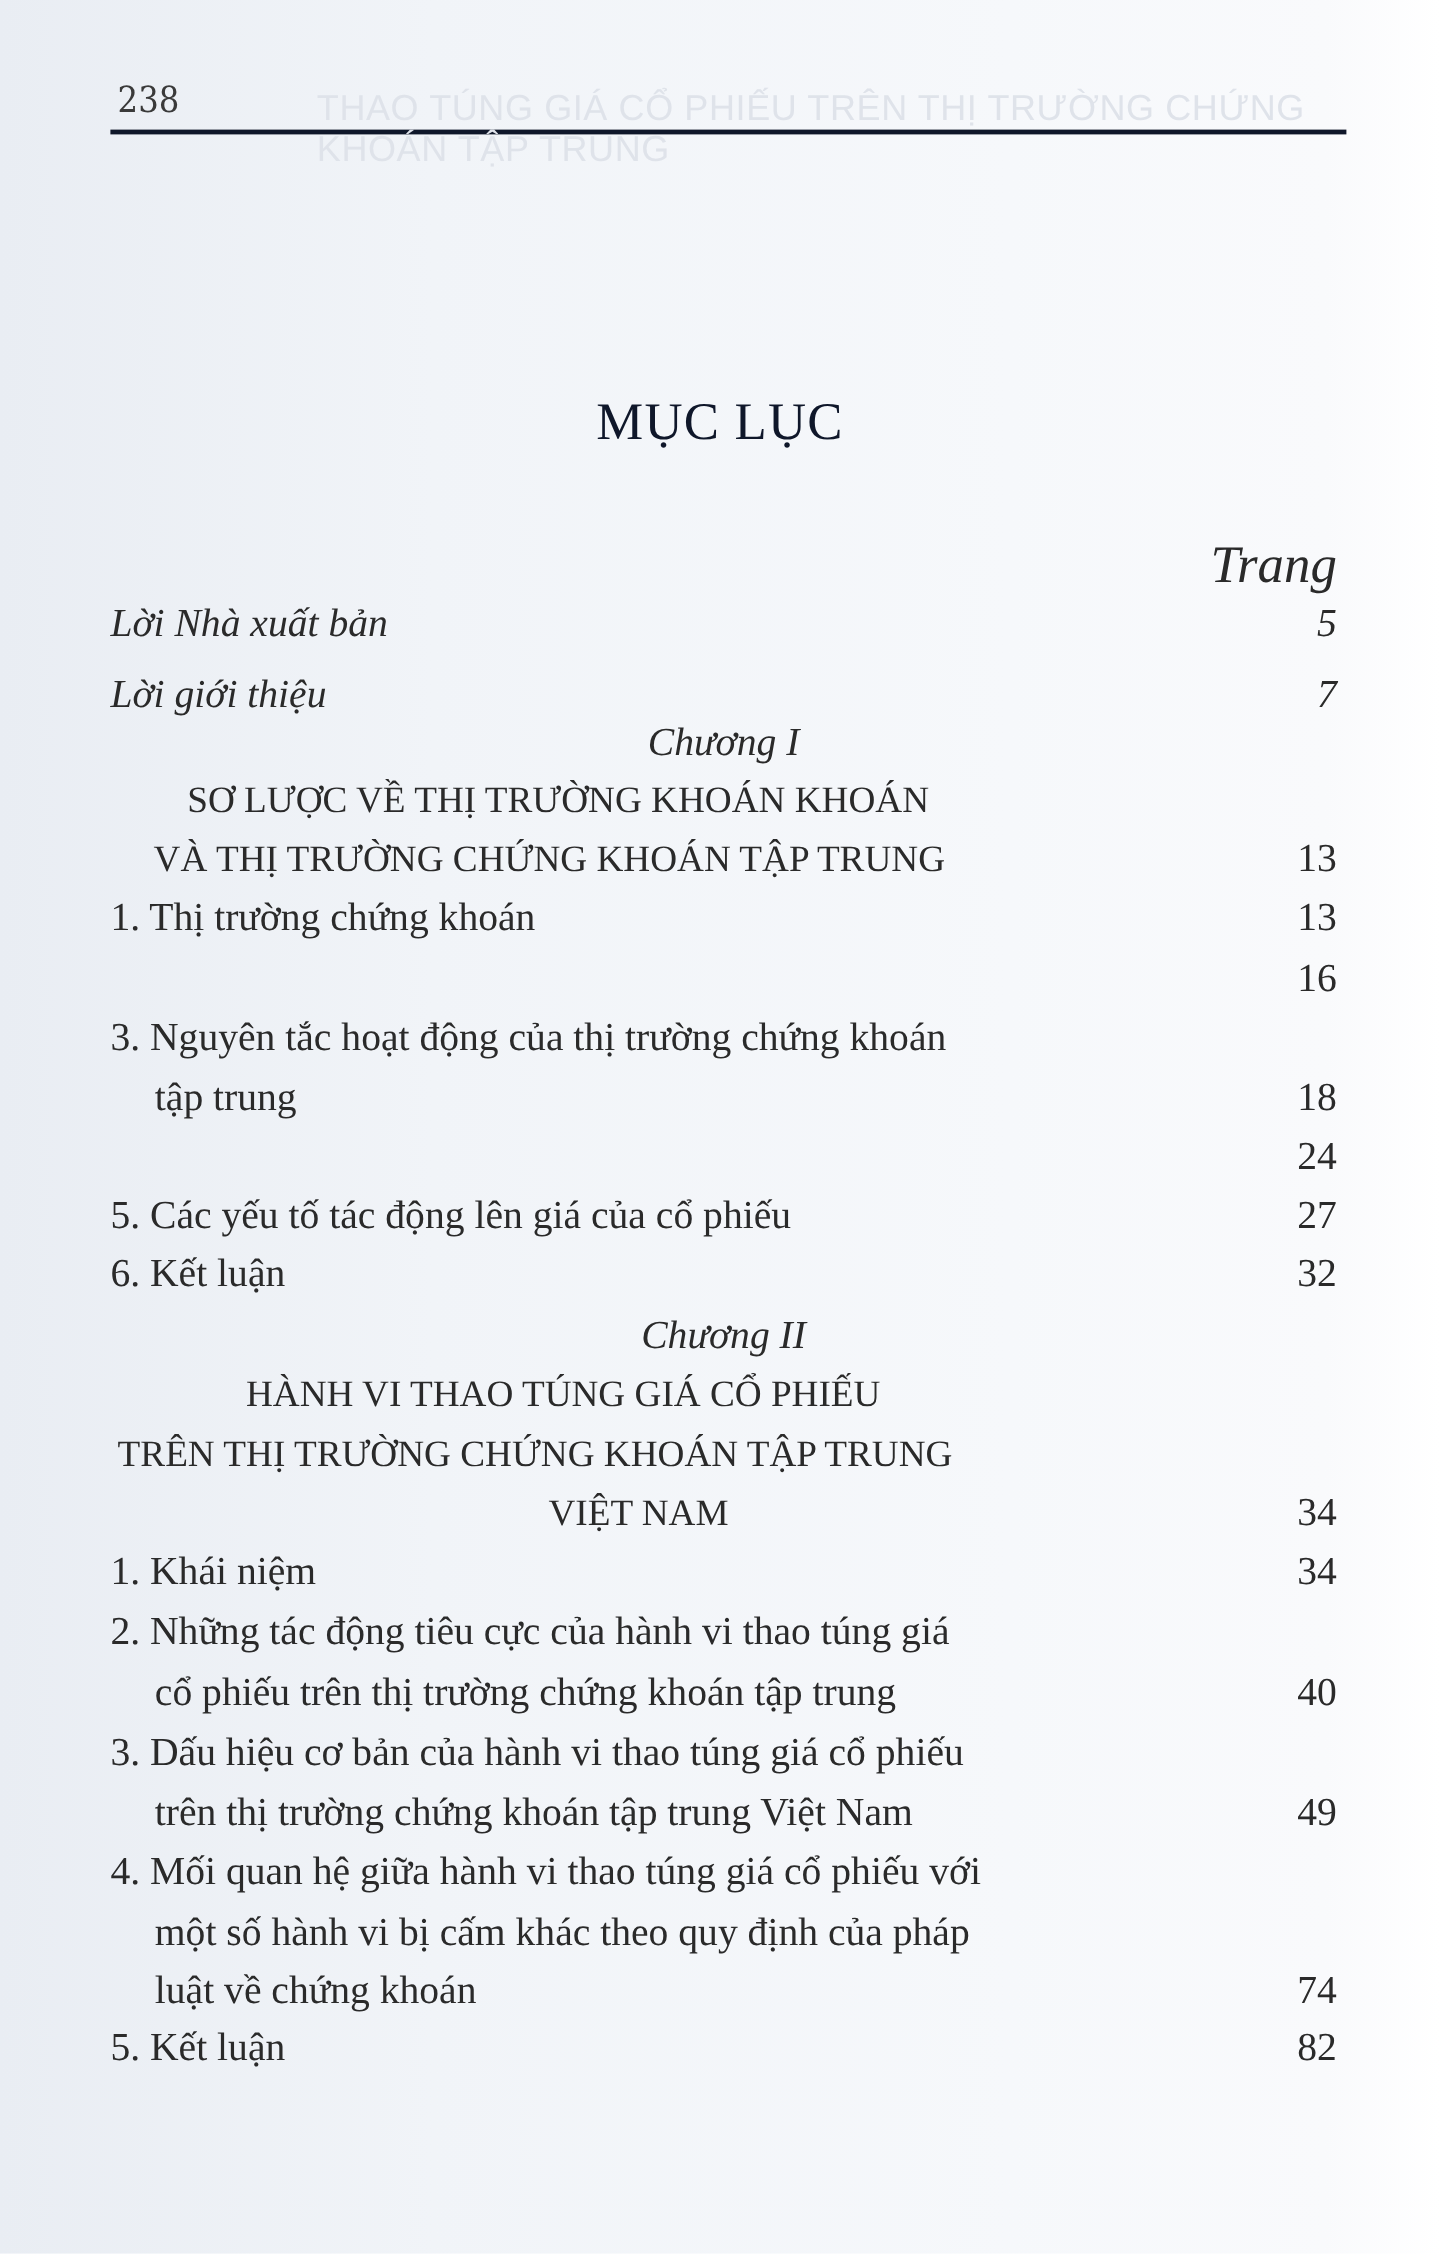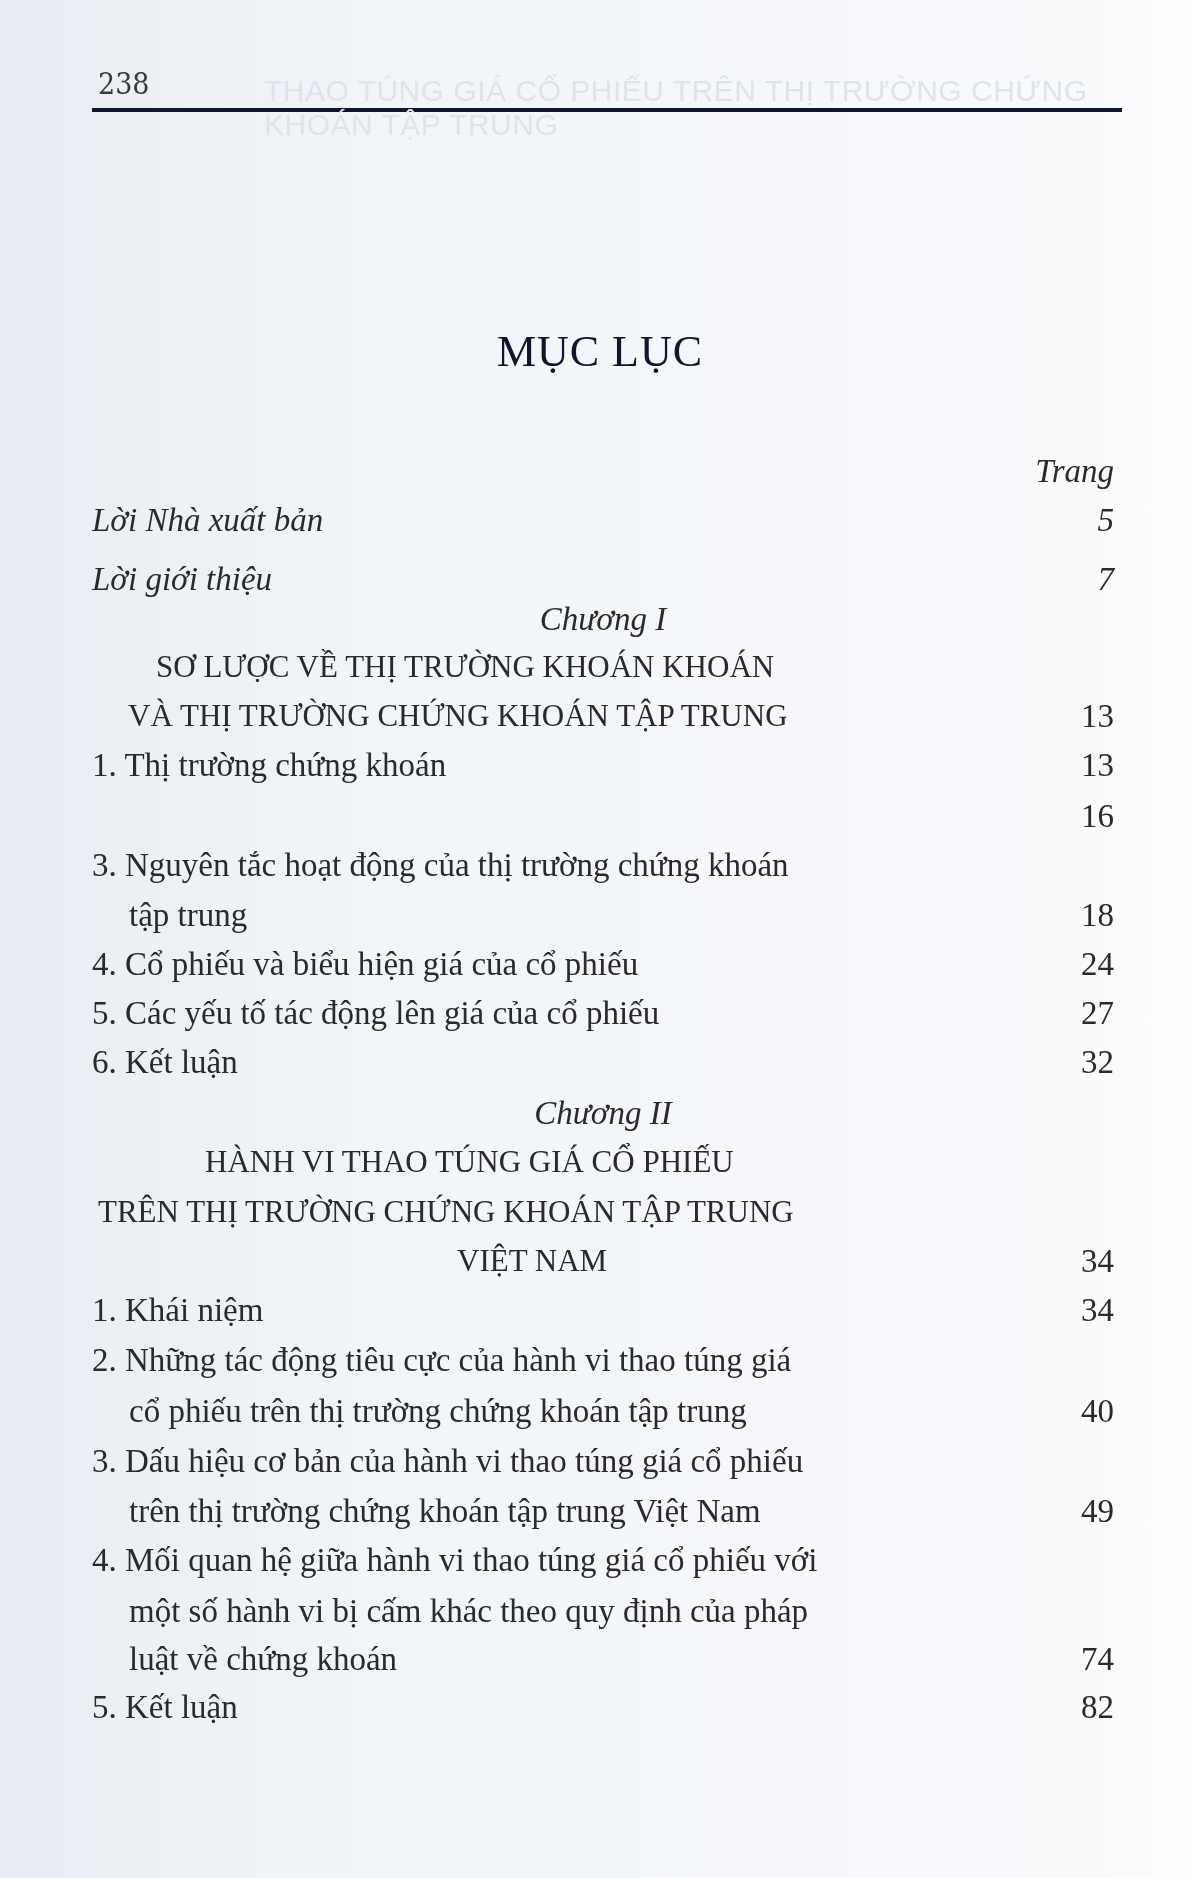--- a/index.html
+++ b/index.html
@@ -37,21 +37,21 @@
     font-family: "Liberation Serif", serif; font-size: 33px; line-height: 50px;
     white-space: nowrap;
   }
   .row .text { position: absolute; left: 0; top: 0; }
   .row.indent .text { left: 37px; }
   .row .pg { position: absolute; right: 0; top: 0; text-align: right; }
   .row.italic .text, .row.italic .pg { font-style: italic; }
   .row.center .text { left: 0; width: 1022px; text-align: center; }
   .row.chapter .text { font-style: italic; }
   .row.caps { font-size: 31px; }
-  .trang { position: absolute; right: 0; font-style: italic; font-family: "Liberation Serif", serif; font-size: 33px; line-height: 50px; }
+  .trang { position: absolute; right: 0; font-style: italic; font-family: "Liberation Serif", serif; font-size: 44px; line-height: 50px; }
 </style>
 </head>
 <body>
 
 <div class="page">
 
   <div class="running-head">
     <span class="page-number">238</span>
     <span class="header-title">THAO TÚNG GIÁ CỔ PHIẾU TRÊN THỊ TRƯỜNG CHỨNG KHOÁN TẬP TRUNG</span>
   </div>
@@ -89,21 +89,20 @@
       <span class="pg">16</span>
     </div>
     <div class="row" style="top:840px;">
       <span class="text">3. Nguyên tắc hoạt động của thị trường chứng khoán</span>
     </div>
     <div class="row indent" style="top:890px;">
       <span class="text">tập trung</span>
       <span class="pg">18</span>
     </div>
     <div class="row" style="top:939px;">
-      <span class="text">4. Cổ phiếu và biểu hiện giá của cổ phiếu</span>
       <span class="pg">24</span>
     </div>
     <div class="row" style="top:988px;">
       <span class="text">5. Các yếu tố tác động lên giá của cổ phiếu</span>
       <span class="pg">27</span>
     </div>
     <div class="row" style="top:1037px;">
       <span class="text">6. Kết luận</span>
       <span class="pg">32</span>
     </div>

